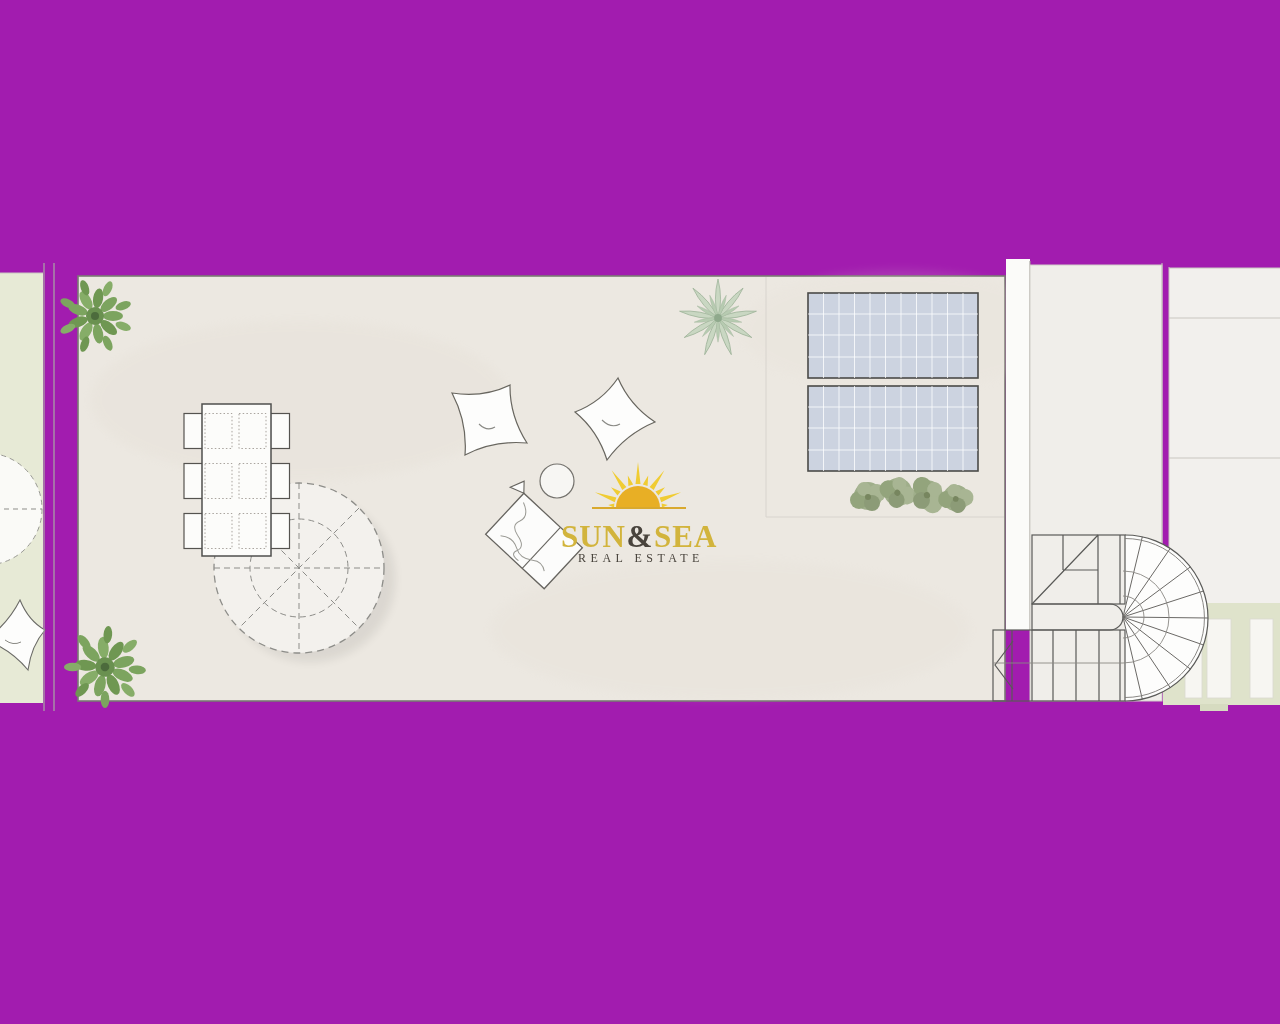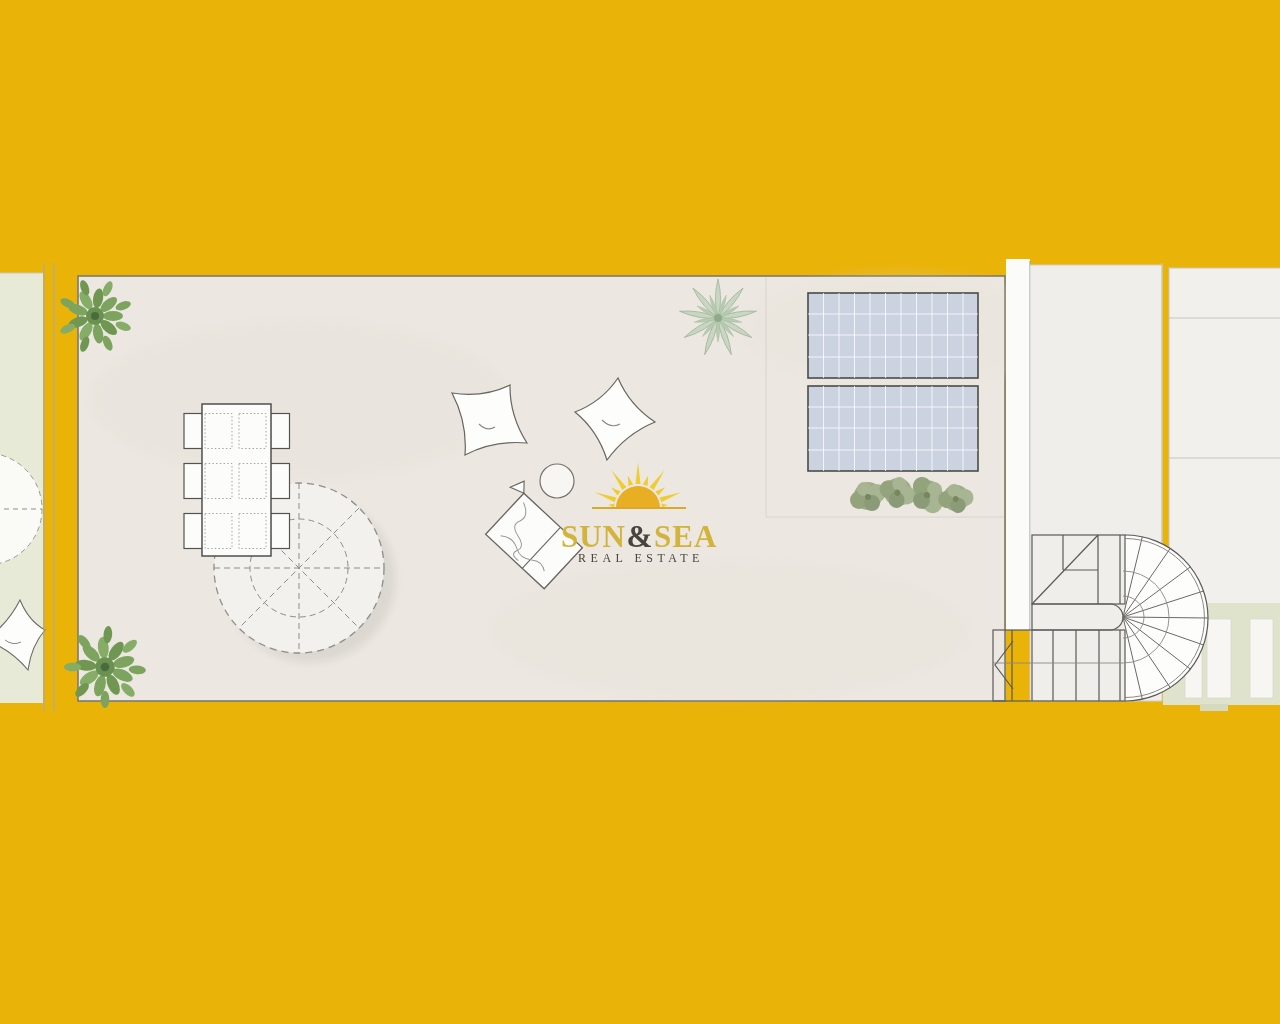--- a/index.html
+++ b/index.html
@@ -1,16 +1,16 @@
 <!DOCTYPE html>
 <html><head>
 <meta charset="utf-8">
 <style>
   html,body{margin:0;padding:0;background:#ffffff;}
-  #stage{position:relative;width:1280px;height:1024px;background:#eab308;overflow:hidden;
+  #stage{position:relative;width:1280px;height:1024px;background:#a21caf;overflow:hidden;
          font-family:"Liberation Serif", serif;}
   svg{display:block}
   .ln{stroke:#5a5a58;stroke-width:1.2;fill:none;}
   .thin{stroke:#c9c6c0;stroke-width:1;fill:none;}
   .dash{stroke:#8d8d89;fill:none;}
   .white-fill{fill:#fcfcfa;}
   .soft{filter:blur(5px);}
   text.logo-main{font-family:"Liberation Serif",serif;font-weight:bold;font-size:31px;letter-spacing:1px;}
   text.logo-sub{font-family:"Liberation Serif",serif;font-size:12px;letter-spacing:4.5px;}
 </style>

